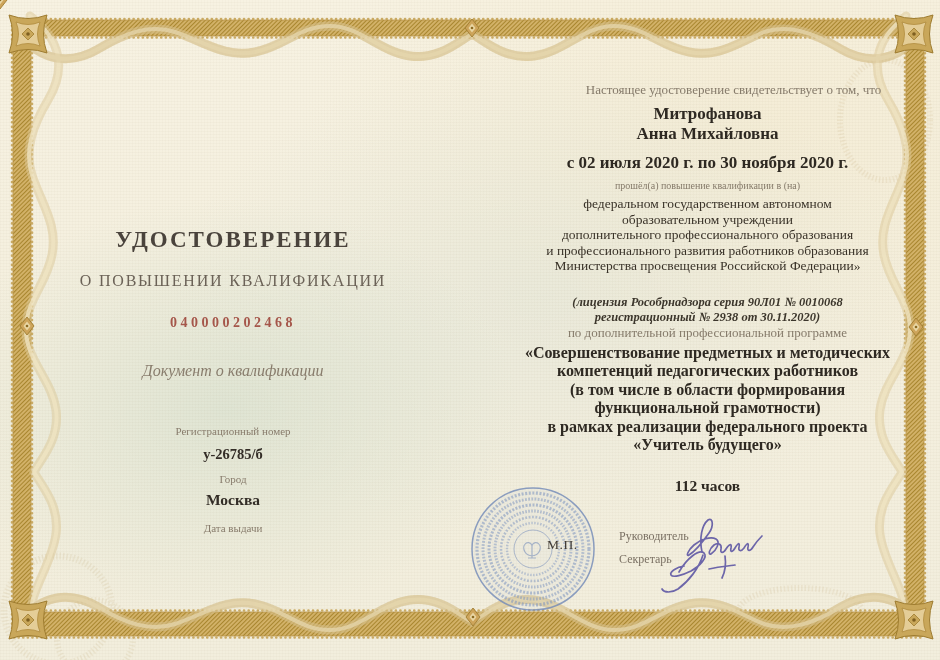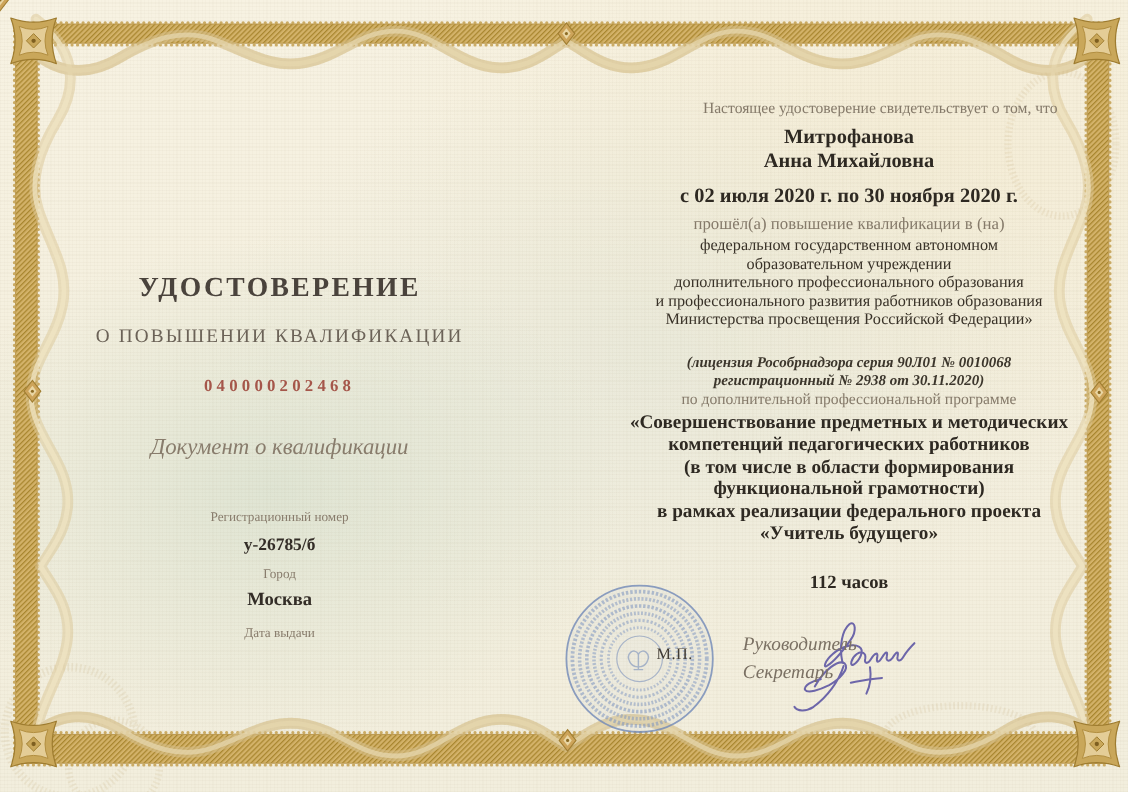--- a/index.html
+++ b/index.html
@@ -16,46 +16,46 @@
           repeating-linear-gradient(0deg, rgba(120,100,60,0.030) 0 1px, rgba(0,0,0,0) 1px 3px),
           repeating-linear-gradient(90deg, rgba(120,100,60,0.022) 0 1px, rgba(0,0,0,0) 1px 3px);}
   .layer{position:absolute;left:0;top:0;width:940px;height:660px;}
   .col{position:absolute;top:0;height:660px;}
   .col .line{position:absolute;left:0;width:100%;text-align:center;white-space:nowrap;}
   
   #leftcol{left:63px;width:340px;}
   .l-title{top:227px;font-size:23px;font-weight:700;letter-spacing:2px;color:#4a433c;}
   .l-sub{top:272px;font-size:16px;letter-spacing:1.8px;color:#6b6257;}
   .l-serial{top:315px;font-size:14px;font-weight:700;letter-spacing:3.5px;color:#a5564a;}
-  .l-doctype{top:362px;font-size:19px;font-style:italic;color:#887c6c;}
+  .l-doctype{top:362px;font-size:16px;font-style:italic;color:#887c6c;}
   .l-label{font-size:11px;color:#887c6c;}
   .l-reglabel{top:425px;}
   .l-regval{top:446px;font-size:14.5px;font-weight:700;color:#332d27;}
   .l-citylabel{top:473px;}
   .l-city{top:491px;font-size:15.5px;font-weight:700;color:#332d27;}
   .l-datelabel{top:522px;}
   .l-date{top:543px;font-size:15.5px;font-weight:700;color:#332d27;}
   
   #rightcol{left:480px;width:455px;}
   .r-intro{top:82px;font-size:13px;color:#857a6a;padding-left:52px;box-sizing:border-box;}
   .r-surname{top:104px;font-size:17px;font-weight:700;color:#2e2922;}
   .r-name{top:124px;font-size:17px;font-weight:700;color:#2e2922;}
   .r-period{top:153px;font-size:17px;font-weight:700;color:#2e2922;}
-  .r-note{top:180px;font-size:14px;color:#857a6a;}
+  .r-note{top:180px;font-size:10px;color:#857a6a;}
   .r-inst{top:196px;font-size:13.5px;line-height:15.6px;color:#393228;}
   .r-lic{top:295px;font-size:12.5px;line-height:15px;font-weight:700;font-style:italic;color:#3c362c;}
   .r-progintro{top:325px;font-size:13px;color:#857a6a;}
   .r-prog{top:344px;font-size:16px;line-height:18.4px;font-weight:700;color:#2e2922;}
   .r-vollabel{top:456px;font-size:12.5px;font-style:italic;color:#857a6a;}
   .r-volume{top:477px;font-size:15.5px;font-weight:700;color:#2e2922;}
   .block{position:absolute;left:0;width:100%;text-align:center;}
   .block div{white-space:nowrap;}
   
   .mp{position:absolute;left:547px;top:537px;font-size:13.5px;letter-spacing:.5px;color:#403a33;}
-  .sig-label{position:absolute;left:619px;font-size:16px;font-style:italic;color:#7a7063;white-space:nowrap;}
+  .sig-label{position:absolute;left:619px;font-size:12px;color:#7a7063;white-space:nowrap;}
   .sig-head-label{top:529px;}
   .sig-sec-label{top:552px;}
 </style>
 </head>
 <body>
 
 <div class="cert">
 
   <svg class="layer" width="940" height="660" viewBox="0 0 940 660" aria-hidden="true">
     <defs>

